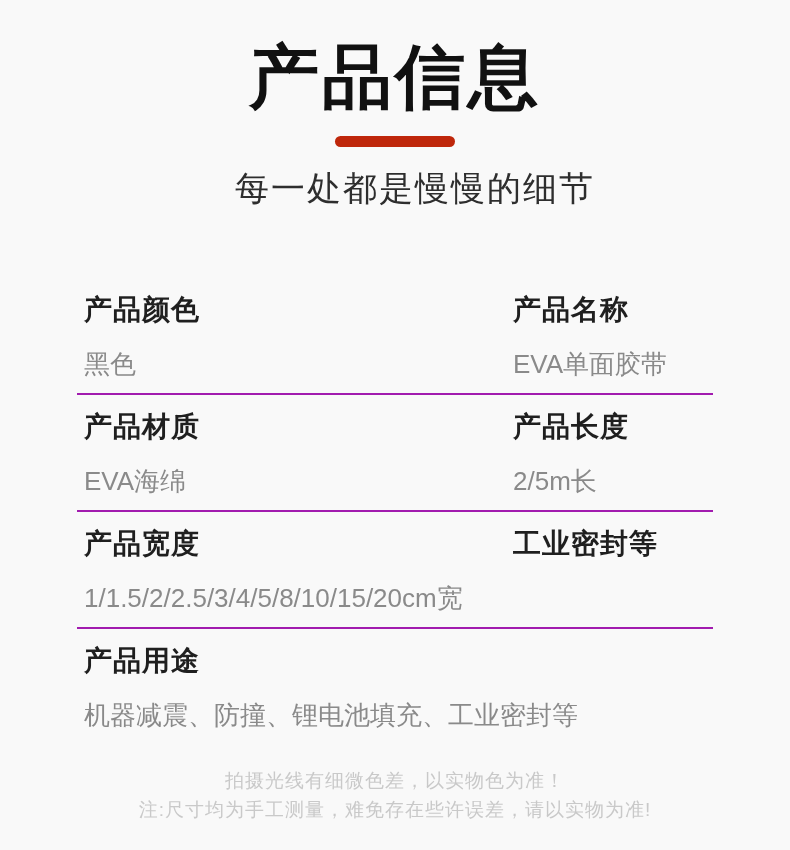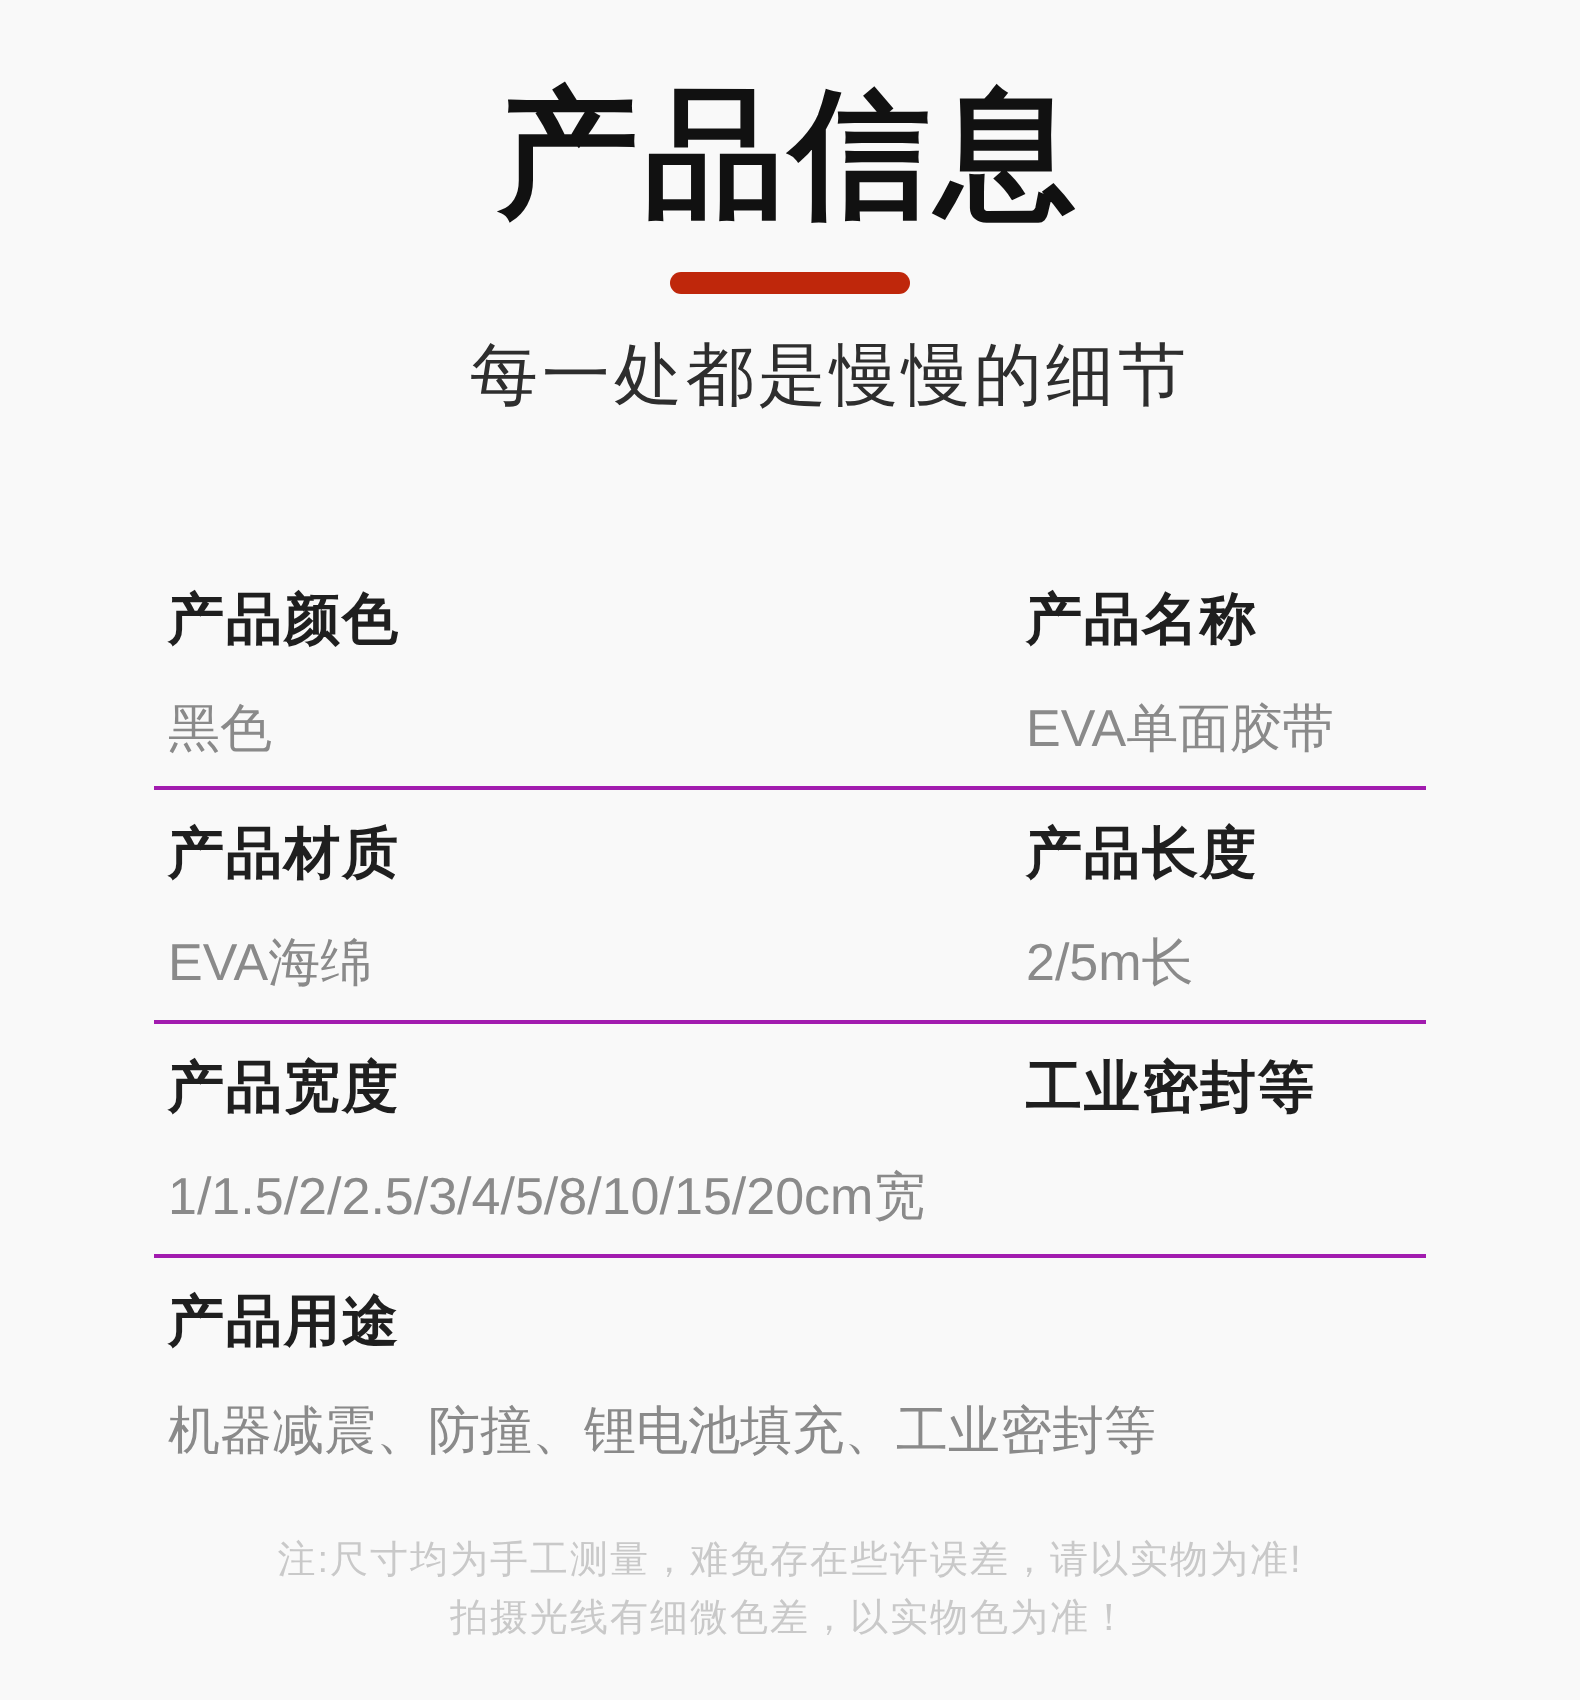--- a/index.html
+++ b/index.html
@@ -139,17 +139,17 @@
     <div class="spec-row single">
       <div class="spec-cell">
         <div class="spec-label">产品用途</div>
         <div class="spec-value">机器减震、防撞、锂电池填充、工业密封等</div>
       </div>
     </div>
 
   </section>
 
   <footer class="note">
+    <p>拍摄光线有细微色差，以实物色为准！</p>
     <p>注:尺寸均为手工测量，难免存在些许误差，请以实物为准!</p>
-    <p>拍摄光线有细微色差，以实物色为准！</p>
   </footer>
 
 </div>
 
 </body></html>

